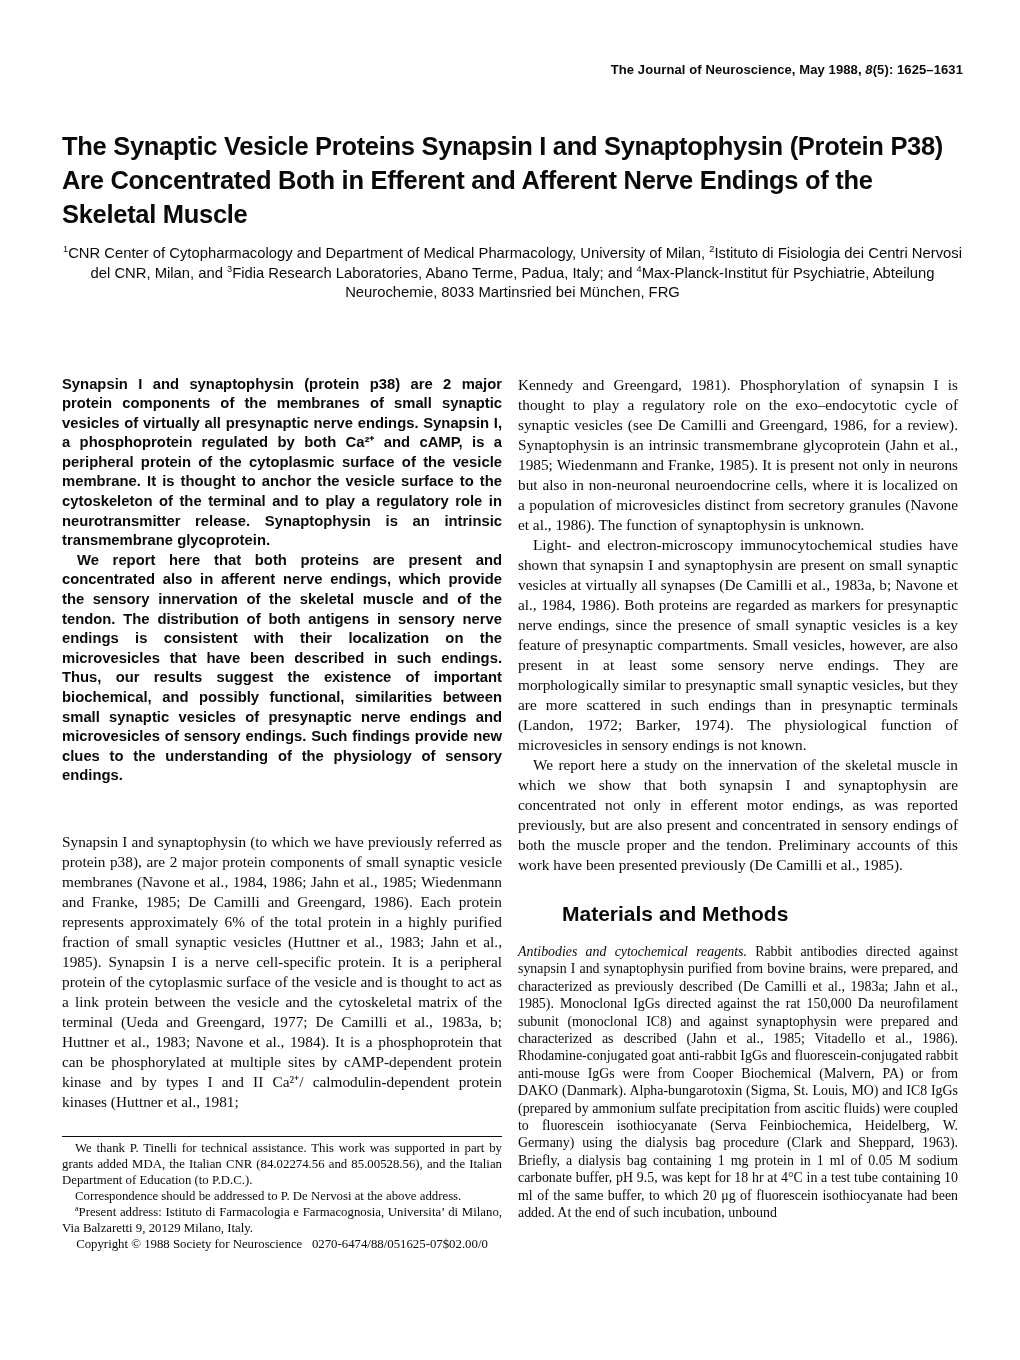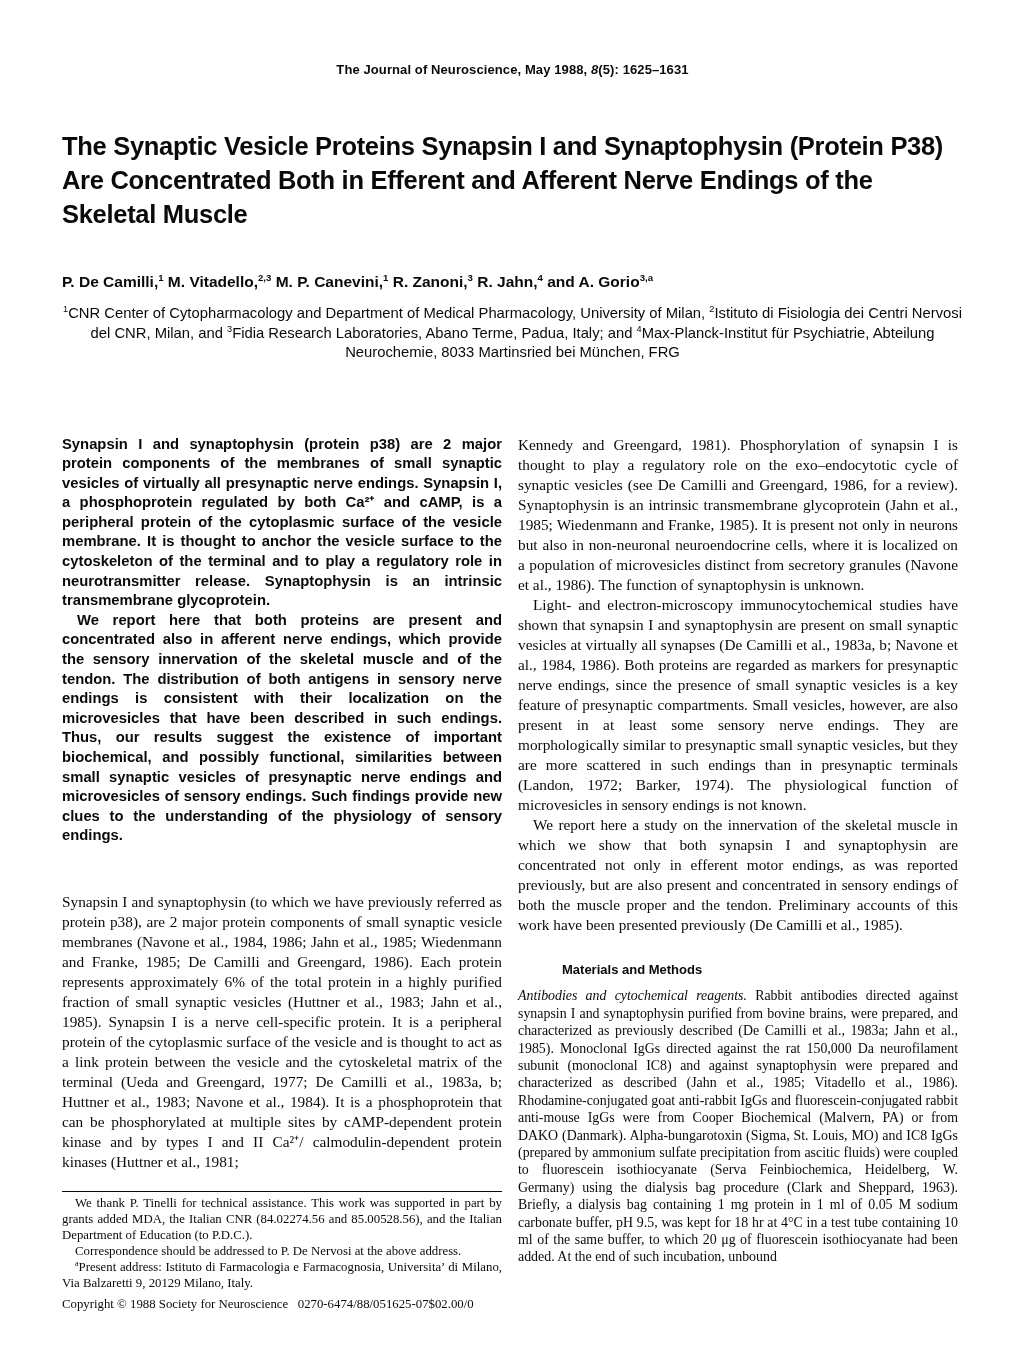--- a/index.html
+++ b/index.html
@@ -8,21 +8,21 @@
     width:1020px;height:1360px;
     background:#ffffff;
     box-sizing:border-box;
     padding:0 57px 0 62px;
     font-family:"Liberation Serif", serif;
     color:#0a0a0a;
     overflow:hidden;
   }
   .journal-line{
     padding-top:62px;
-    text-align:center;
+    text-align:right;
     font-family:"Liberation Sans", sans-serif;
     font-weight:700;
     font-size:13px;
     letter-spacing:0.1px;
   }
   .journal-line .vol{font-style:italic;}
   h1.title{
     margin:52px 0 0 0;
     font-family:"Liberation Sans", sans-serif;
     font-weight:700;
@@ -75,21 +75,21 @@
     line-height:20px;
     text-align:justify;
   }
   .left-intro{margin-top:46px;}
   .rc-p2{text-indent:15px;}
   .rc-p3{text-indent:15px;}
   .methods-heading{
     margin-top:27px;
     font-family:"Liberation Sans", sans-serif;
     font-weight:700;
-    font-size:13px;
+    font-size:21px;
     padding-left:44px;
   }
   .methods-text{
     margin-top:8px;
     font-size:13.9px;
     line-height:17.4px;
     text-align:justify;
   }
   .methods-text .lead{font-style:italic;}
   .footnotes{
@@ -99,32 +99,31 @@
     text-align:justify;
   }
   .footnote-rule{
     border:none;
     border-top:1.6px solid #0a0a0a;
     margin:0 0 4px 0;
     width:100%;
   }
   .footnotes p.indent{text-indent:13px;}
   .footnotes sup{font-size:62%;vertical-align:super;line-height:0;}
-  .footnotes .copyright{margin-top:5px;text-align:left;}
+  .footnotes .copyright{text-align:center;}
 </style>
 </head>
 <body>
 
 <div class="page">
 
   <div class="journal-line"><span>The Journal of Neuroscience, May 1988, </span><span class="vol">8</span><span>(5): 1625–1631</span></div>
 
   <h1 class="title">The Synaptic Vesicle Proteins Synapsin I and Synaptophysin (Protein P38) Are Concentrated Both in Efferent and Afferent Nerve Endings of the Skeletal Muscle</h1>
 
-  <div class="authors"><span>P. De Camilli,</span><sup>1</sup><span> M. Vitadello,</span><sup>2,3</sup><span> M. P. Canevini,</span><sup>1</sup><span> R. Zanoni,</span><sup>3</sup><span> R. Jahn,</span><sup>4</sup><span> and A. Gorio</span><sup>3,a</sup></div>
 
   <div class="affil"><sup>1</sup><span>CNR Center of Cytopharmacology and Department of Medical Pharmacology, University of Milan, </span><sup>2</sup><span>Istituto di Fisiologia dei Centri Nervosi del CNR, Milan, and </span><sup>3</sup><span>Fidia Research Laboratories, Abano Terme, Padua, Italy; and </span><sup>4</sup><span>Max-Planck-Institut für Psychiatrie, Abteilung Neurochemie, 8033 Martinsried bei München, FRG</span></div>
 
   <div class="columns">
 
     <div class="col col-left">
       <div class="abstract">
         <p>Synapsin I and synaptophysin (protein p38) are 2 major protein components of the membranes of small synaptic vesicles of virtually all presynaptic nerve endings. Synapsin I, a phosphoprotein regulated by both Ca²⁺ and cAMP, is a peripheral protein of the cytoplasmic surface of the vesicle membrane. It is thought to anchor the vesicle surface to the cytoskeleton of the terminal and to play a regulatory role in neurotransmitter release. Synaptophysin is an intrinsic transmembrane glycoprotein.</p>
         <p class="indent">We report here that both proteins are present and concentrated also in afferent nerve endings, which provide the sensory innervation of the skeletal muscle and of the tendon. The distribution of both antigens in sensory nerve endings is consistent with their localization on the microvesicles that have been described in such endings. Thus, our results suggest the existence of important biochemical, and possibly functional, similarities between small synaptic vesicles of presynaptic nerve endings and microvesicles of sensory endings. Such findings provide new clues to the understanding of the physiology of sensory endings.</p>
       </div>

